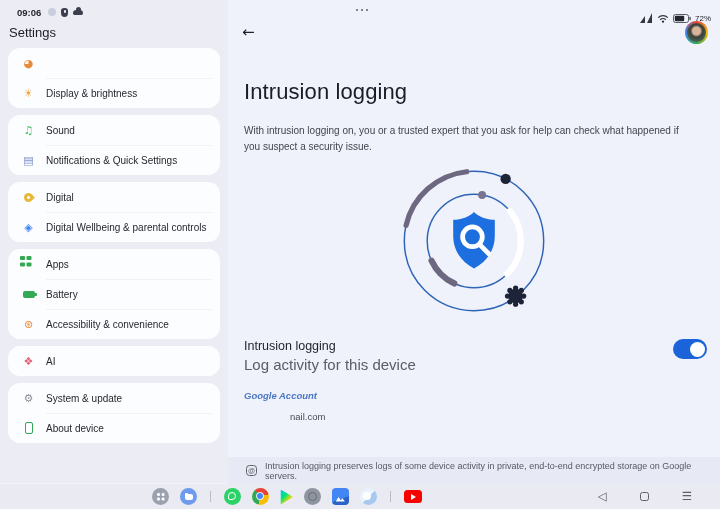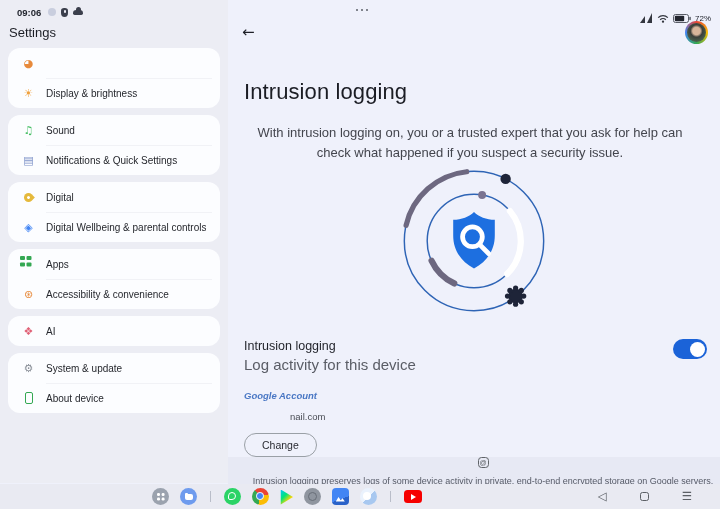--- a/index.html
+++ b/index.html
@@ -38,32 +38,32 @@
 
   
   .content { position:absolute; left:228px; top:0; right:0; bottom:0; background:#EFF1FB; }
   .handle { position:absolute; left:128px; top:9px; width:2.4px; height:2.4px; border-radius:50%; background:#5c6068; box-shadow:5px 0 0 #5c6068, 10px 0 0 #5c6068; }
   .c-status { position:absolute; right:9px; top:5px; display:flex; align-items:center; gap:4px;margin-top:8px; }
   .pct { font-size:8px; color:#22252e; }
   .back { position:absolute; left:14px; top:23px; background:none; border:none; font-size:15px; color:#1d1f26; cursor:pointer; font-family:"DejaVu Sans",sans-serif; }
   .avatar { position:absolute; right:12px; top:21px; width:23px; height:23px; border-radius:50%; padding:2px; background:conic-gradient(#EA4335, #FBBC05, #34A853, #4285F4, #EA4335); cursor:pointer; }
   .avatar-inner { display:block; width:100%; height:100%; border-radius:50%; background:radial-gradient(circle at 50% 42%, #d8b59a 0 26%, #3c3f3a 42%, #49604d 72%, #55705e 100%); }
   .c-title { position:absolute; left:16px; top:79px; font-size:22px; font-weight:400; color:#1b1d24; letter-spacing:.1px; }
-  .c-desc { position:absolute; left:16px; top:123px; max-width:452px; font-size:13px; line-height:1.55; color:#43454d;text-align:center; }
+  .c-desc { position:absolute; left:16px; top:123px; max-width:452px; font-size:10px; line-height:1.55; color:#43454d; }
   .illus { position:absolute; left:50%; top:163px; margin-left:-78px; }
   .toggle-row { position:absolute; left:16px; right:13px; top:339px; display:flex; align-items:flex-start; }
   .t-label { font-size:12.5px; color:#1f2128; }
   .t-sub { font-size:15px; color:#5a5d66; margin-top:3px; }
   .switch { margin-left:auto; width:34px; height:20px; border-radius:10px; background:#1B63D8; position:relative; display:inline-block; cursor:pointer; }
   .switch .knob { position:absolute; right:2.5px; top:2.5px; width:15px; height:15px; border-radius:50%; background:#fff; }
   .account { position:absolute; left:16px; top:385px; }
   .acc-head { font-size:9.5px; font-weight:bold; color:#4977C4; text-decoration:none; cursor:pointer; display:inline-block;font-style:italic; }
   .acc-email { margin-top:8px; padding-left:46px; font-size:9.5px; color:#4a4d55; }
   .change-btn { margin-top:11px; padding:5px 17px; font-size:10.5px; color:#2a2c33; background:transparent; border:1px solid #9aa0a6; border-radius:14px; cursor:pointer; font-family:inherit; }
-  .footer-note { position:absolute; left:0; right:0; bottom:25px; height:27px; background:#E7E9F4; display:flex; align-items:center; gap:8px; padding-left:18px;flex-direction:column; }
+  .footer-note { position:absolute; left:0; right:0; bottom:25px; height:27px; background:#E7E9F4; display:flex; align-items:center; gap:8px; padding-left:18px; }
   .note-ic { flex:none; width:11px; height:11px; border:1px solid #5f6368; border-radius:3.5px; color:#5f6368; font-size:7px; line-height:9px; text-align:center; }
   .note-text { font-size:9px; color:#55586370; color:#565a66; }
 
   
   .taskbar { position:absolute; left:0; right:0; bottom:0; height:25px; background:#E9EAF2; display:flex; align-items:center; gap:11px; padding-left:152px; z-index:5; }
   .tb { width:17px; height:17px; border-radius:50%; position:relative; display:inline-block; cursor:pointer; flex:none; }
   .tb-sep { width:1px; height:11px; background:#b9bdc9; margin:0 2px; flex:none; }
   .tb-app-drawer { background:#9BA2AE; }
   .tb-app-drawer::after { content:""; position:absolute; left:5px; top:5px; width:2.6px; height:2.6px; border-radius:50%; background:#fff; box-shadow:4.6px 0 0 #fff, 0 4.6px 0 #fff, 4.6px 4.6px 0 #fff; }
   .tb-files { background:#6E9BEE; }
@@ -143,20 +143,26 @@
         </div>
         <div class="card">
           <div class="row">
             <span class="icon-cell">
               <span class="shape shape-grid" style="--c: #34A853;"></span>
             </span>
             <span class="row-label">Apps</span>
           </div>
           <div class="row">
             <span class="icon-cell">
+              <span class="shape shape-battery" style="--c: #34A853;"></span>
+            </span>
+            <span class="row-label">Battery</span>
+          </div>
+          <div class="row">
+            <span class="icon-cell">
               <span class="gicon" style="color: rgb(231, 138, 60);">⊛</span>
             </span>
             <span class="row-label">Accessibility &amp; convenience</span>
           </div>
         </div>
         <div class="card">
           <div class="row">
             <span class="icon-cell">
               <span class="gicon" style="color: rgb(224, 97, 118);">❖</span>
             </span>
@@ -241,21 +247,20 @@
         <div class="t-sub">Log activity for this device</div>
       </div>
       <span class="switch" role="switch" aria-checked="true">
         <span class="knob"></span>
       </span>
     </div>
 
     <div class="account">
       <a class="acc-head">Google Account</a>
       <div class="acc-email">nail.com</div>
-      <button class="change-btn">Change</button>
     </div>
 
     <div class="footer-note">
       <span class="note-ic">@</span>
       <span class="note-text">Intrusion logging preserves logs of some device activity in private, end-to-end encrypted storage on Google servers.</span>
     </div>
   </main>
 
   <div class="taskbar">
     <div class="tb-apps" style="display:flex;align-items:center;gap:11px;">

